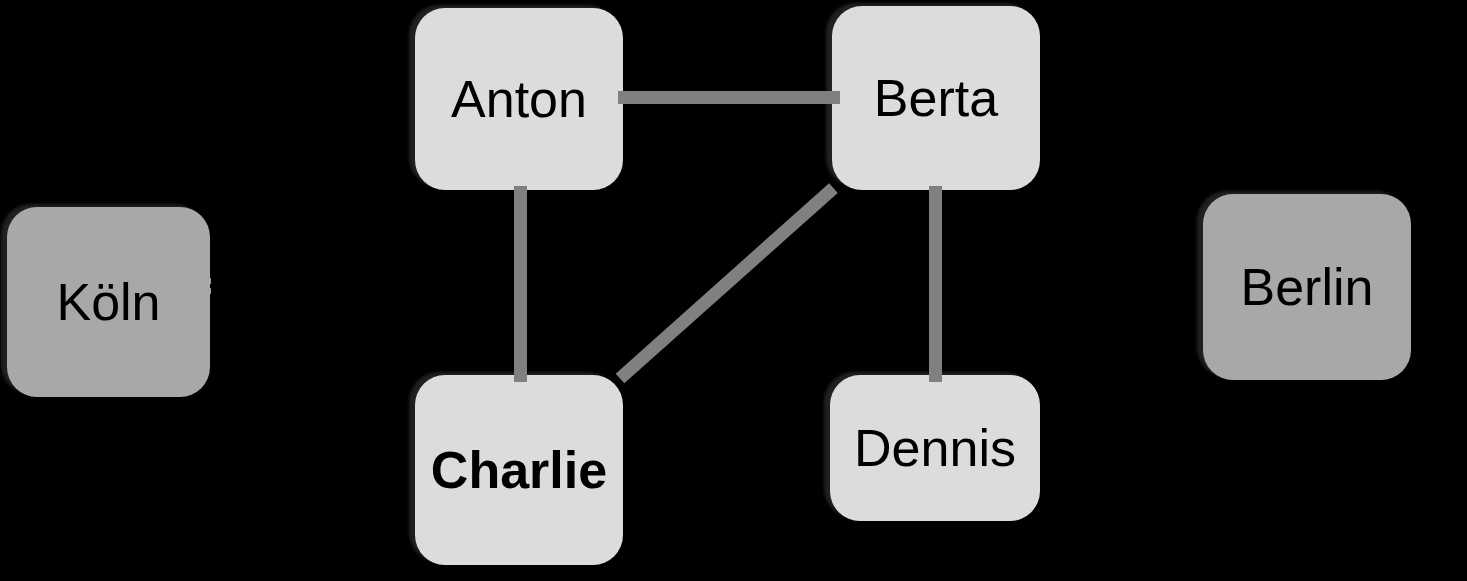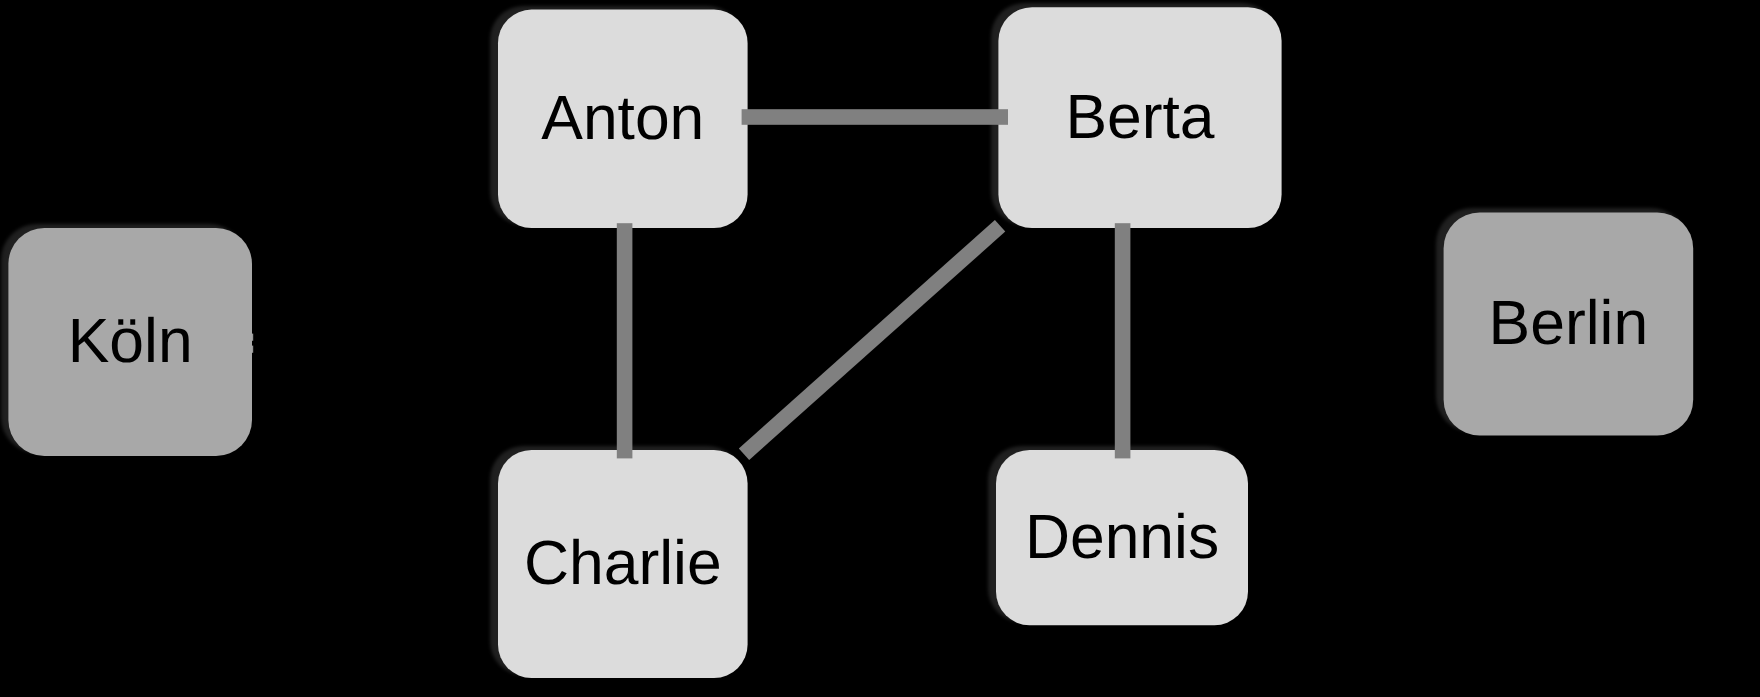--- a/index.html
+++ b/index.html
@@ -20,33 +20,33 @@
     border-radius: 30px;
     display: flex;
     align-items: center;
     justify-content: center;
     color: #000000;
     font-size: 52px;
     line-height: 1;
     z-index: 2;
     box-shadow: -6px -3px 3px rgba(70,70,70,0.45);
   }
-  .node.person { background: #dcdcdc; border-radius: 28px; }
-  .node.city   { background: #a8a8a8; }
+  .node.person { background: #dcdcdc; }
+  .node.city   { background: #a8a8a8; margin-top: 17px; }
 
   .edge {
     position: absolute;
     background: #808080;
     z-index: 3;
   }
 
   
   #node-anton   { left: 415px;  top: 8px;   width: 208px; height: 182px; }
-  #node-berta   { left: 832px;  top: 6px;   width: 236px; height: 184px; }
-  #node-charlie { left: 415px;  top: 375px; width: 208px; height: 190px; }
+  #node-berta   { left: 832px;  top: 6px;   width: 208px; height: 184px; }
+  #node-charlie { left: 415px;  top: 375px; width: 208px; height: 190px; font-weight: bold; }
   #node-dennis  { left: 830px;  top: 375px; width: 210px; height: 146px; }
   #node-koeln   { left: 7px;    top: 190px; width: 203px; height: 190px; }
   #node-berlin  { left: 1203px; top: 177px; width: 208px; height: 186px; }
 
   
   #edge-anton-berta   { left: 618px; top: 91px;  width: 222px; height: 13px; }
   #edge-anton-charlie { left: 514px; top: 186px; width: 13px;  height: 196px; }
   #edge-berta-dennis  { left: 929px; top: 186px; width: 13px;  height: 196px; }
   #edge-charlie-berta {
     left: 620px; top: 372px; width: 286px; height: 13px;

